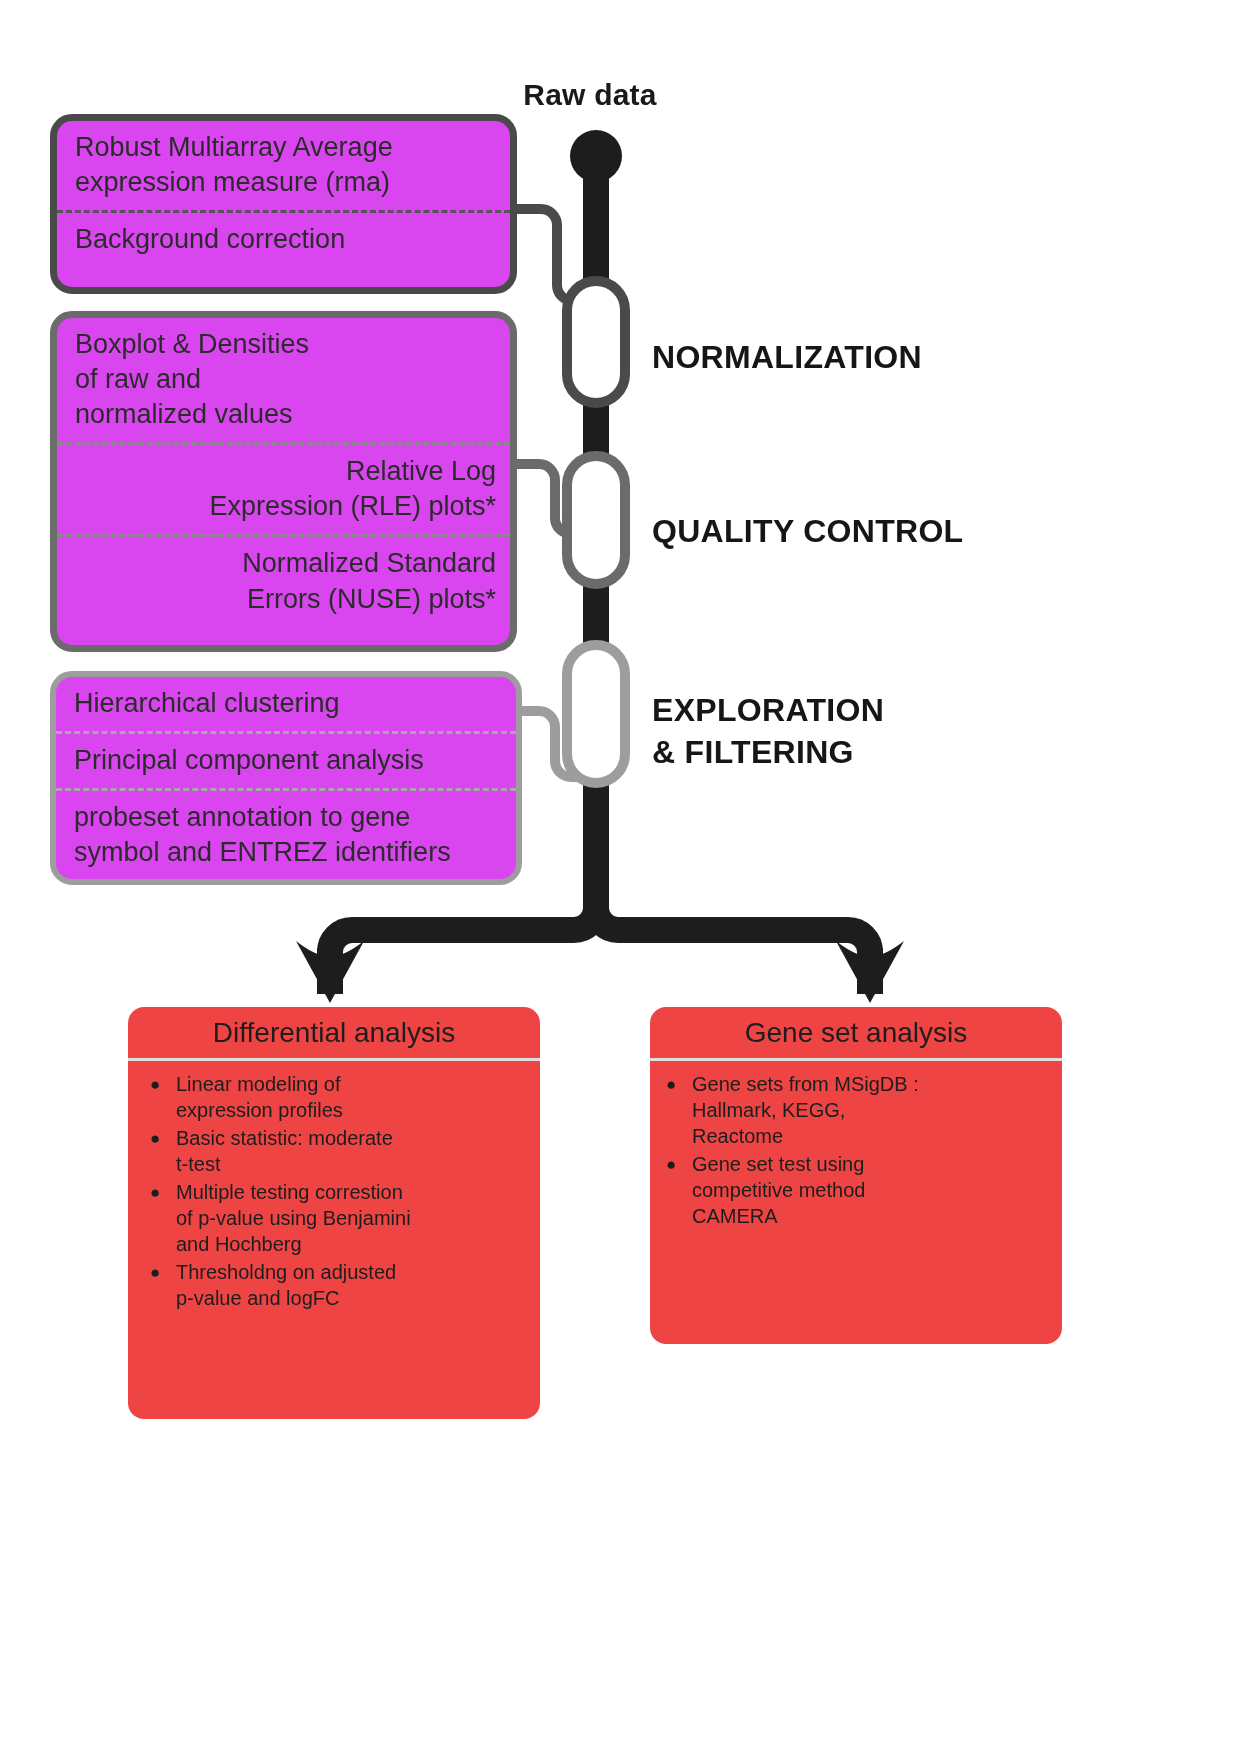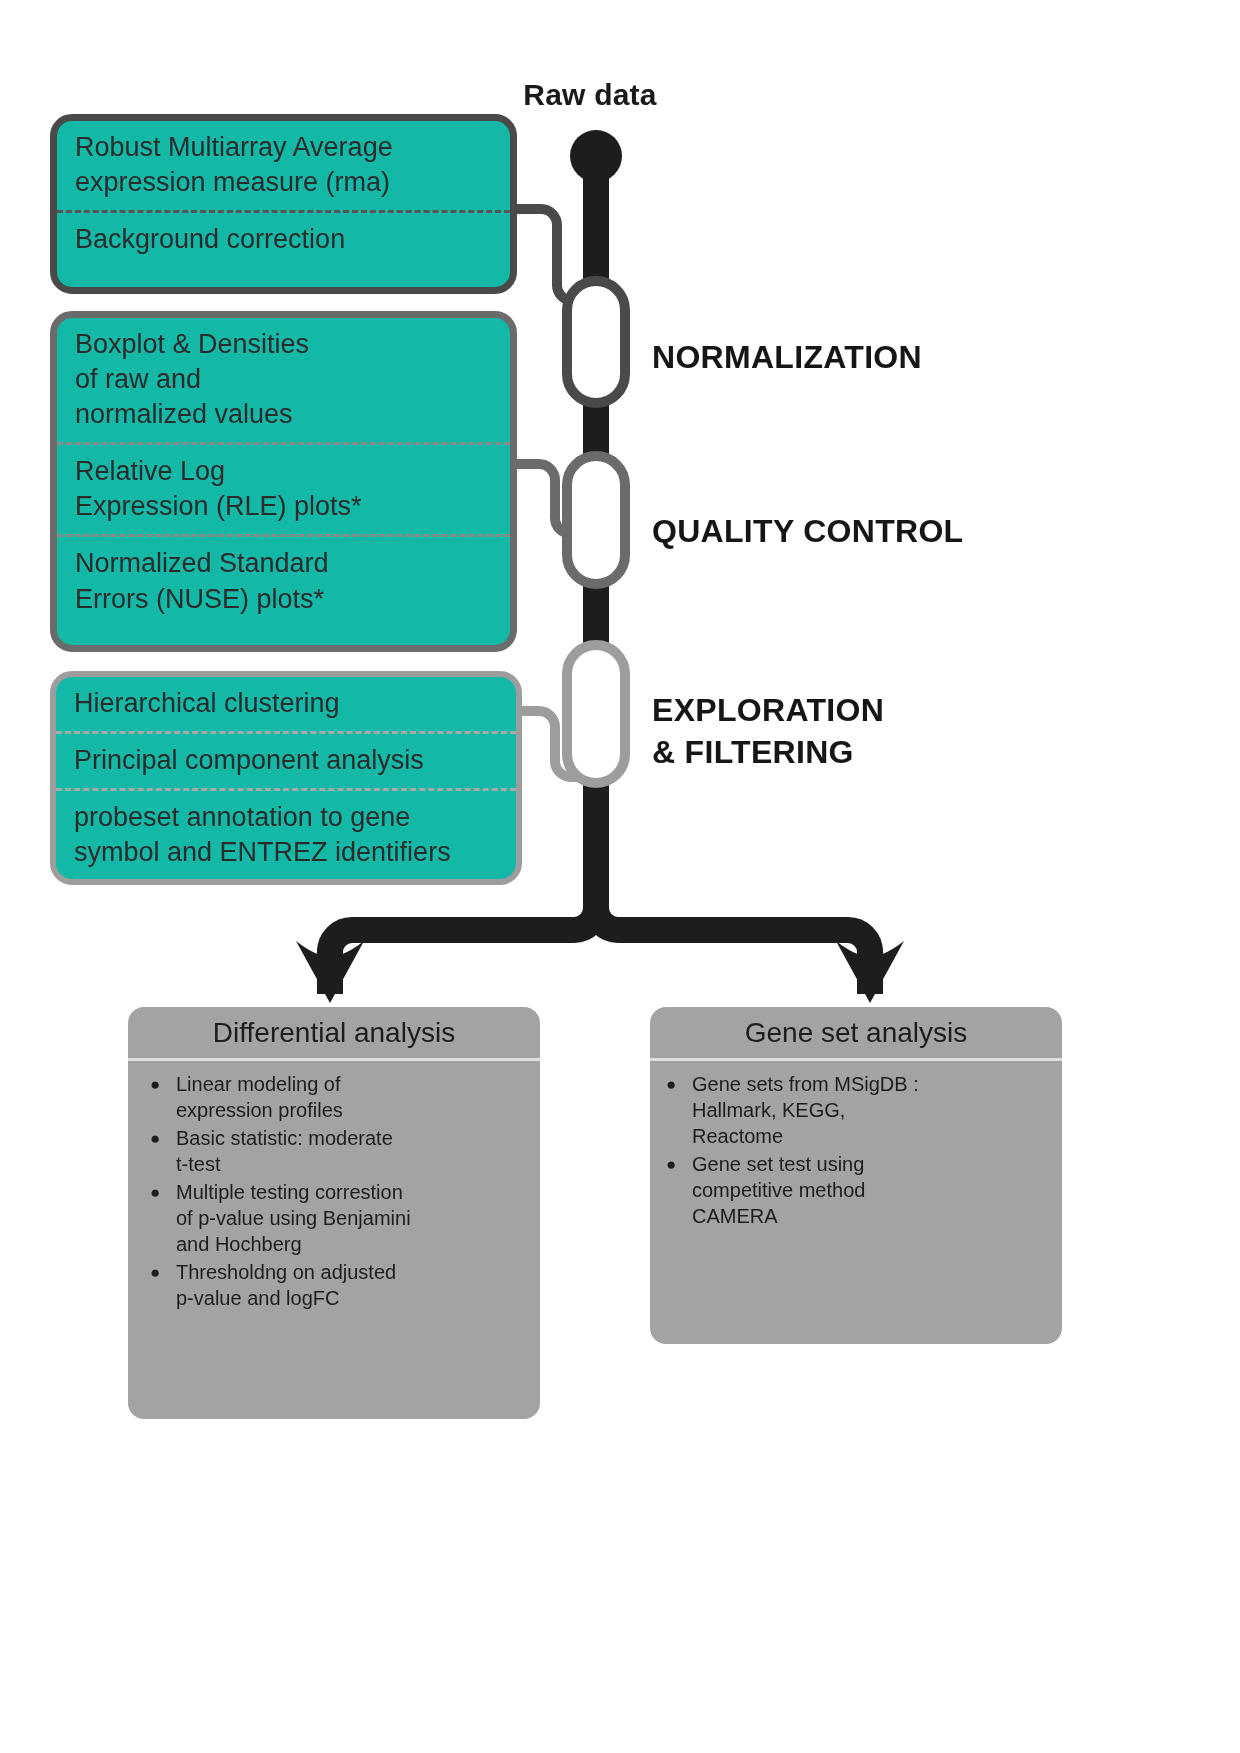--- a/index.html
+++ b/index.html
@@ -41,21 +41,21 @@
     font-size: 30px;
     font-weight: bold;
     color: #1a1a1a;
     letter-spacing: .2px;
   }
 
   
   .stage-box {
     position: absolute;
     box-sizing: border-box;
-    background: #14b8a6;
+    background: #d946ef;
     border-radius: 22px;
   }
   .stage-box .inner {
     box-sizing: border-box;
     padding: 0;
   }
   .stage-item {
     box-sizing: border-box;
     font-size: 27px;
     line-height: 1.30;
@@ -76,21 +76,21 @@
   }
   #box-normalization .stage-item + .stage-item { border-top-color: #555; }
 
   #box-quality {
     left: 50px;
     top: 311px;
     width: 467px;
     height: 341px;
     border: 7px solid #6b6b6b;
   }
-  #box-quality .stage-item + .stage-item { border-top-color: #8a8a8a; }
+  #box-quality .stage-item + .stage-item { border-top-color: #8a8a8a; text-align: right; }
 
   #box-exploration {
     left: 50px;
     top: 671px;
     width: 472px;
     height: 214px;
     border: 6px solid #9d9d9d;
   }
   #box-exploration .stage-item + .stage-item { border-top-color: #a9a9a9; }
 
@@ -104,21 +104,21 @@
     line-height: 1.30;
   }
   #stage-name-normalization { left: 652px; top: 337px; }
   #stage-name-quality       { left: 652px; top: 511px; }
   #stage-name-exploration   { left: 652px; top: 690px; }
 
   
   .analysis-panel {
     position: absolute;
     box-sizing: border-box;
-    background: #a3a3a3;
+    background: #ef4444;
     border-radius: 16px;
     padding: 0;
   }
   .analysis-title {
     text-align: center;
     font-size: 28px;
     color: #1d1d1d;
     padding: 10px 10px 9px 10px;
     border-bottom: 3px solid #dedede;
   }

